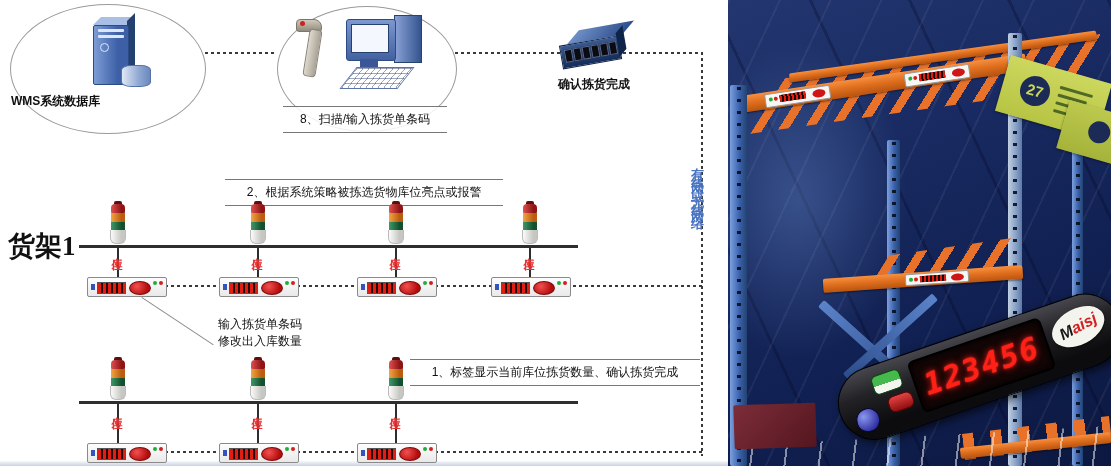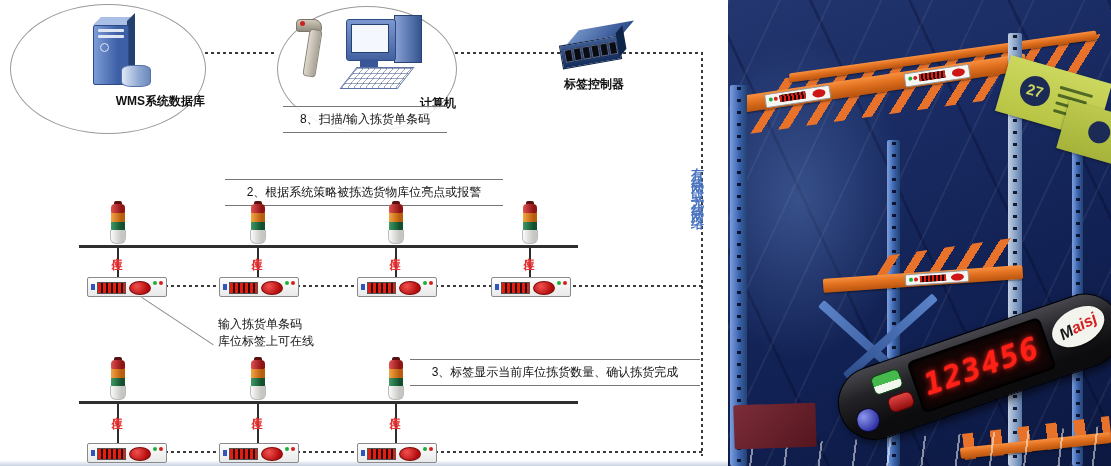--- a/index.html
+++ b/index.html
@@ -2,21 +2,21 @@
 <html><head>
 <meta charset="utf-8">
 <style>
   html,body{margin:0;padding:0;background:#fff;}
   #stage{position:relative;width:1111px;height:466px;overflow:hidden;
          font-family:"Liberation Sans","DejaVu Sans",sans-serif;background:#fff;}
   .abs{position:absolute;}
 
   
   .ellipse{border:1.5px solid #9a9a9a;border-radius:50%;}
-  .node-label{position:absolute;left:0;right:0;text-align:right;font-size:12px;font-weight:bold;color:#111;}
+  .node-label{position:absolute;left:0;right:0;text-align:left;font-size:12px;font-weight:bold;color:#111;}
   .caption{border-top:1px solid #777;border-bottom:1px solid #777;padding:4px 2px;
            font-size:12px;color:#111;text-align:center;background:rgba(255,255,255,.85);}
   .hdash{height:2px;background:repeating-linear-gradient(90deg,#3a3a3a 0 3px,transparent 3px 6px);}
   .vdash{width:2px;background:repeating-linear-gradient(180deg,#3a3a3a 0 3px,transparent 3px 6px);}
   .shelf-line{height:3px;background:#2e2e2e;}
   .shelf-label{font-size:27px;font-weight:bold;color:#111;font-family:"Liberation Serif","DejaVu Serif",serif;}
   .slot-label{color:#e63232;font-size:11px;font-weight:bold;writing-mode:vertical-rl;text-orientation:upright;
               line-height:12px;letter-spacing:1px;}
   .connector{width:2px;background:#2e2e2e;}
   .net-label{color:#4a74c0;font-size:13px;font-weight:bold;writing-mode:vertical-rl;text-orientation:upright;
@@ -138,42 +138,42 @@
       <div class="abs scan-body" style="left:12px;top:12px;width:11px;height:46px;transform:rotate(9deg);"></div>
     </div>
     <div class="abs" style="left:58px;top:6px;width:110px;height:78px;">
       <div class="abs" style="left:58px;top:2px;width:26px;height:46px;background:linear-gradient(90deg,#8aa2d6,#34548f);border:1px solid #27436f;"></div>
       <div class="abs monitor" style="left:10px;top:6px;width:48px;height:40px;">
           <div class="scr"></div>
         </div>
       <div class="abs" style="left:24px;top:46px;width:18px;height:8px;background:#3a5696;"></div>
       <div class="abs kbd" style="left:12px;top:54px;width:56px;height:20px;"></div>
     </div>
-    <div class="node-label" style="top:88px;">计算机</div>
   </div>
   <div class="abs caption" style="left:283px;top:106px;width:160px;">8、扫描/输入拣货单条码</div>
 
   <div class="abs" style="left:558px;top:24px;width:70px;height:50px;transform:rotate(-10deg);z-index:2;">
     <div class="abs ctrl-top" style="left:10px;top:4px;width:56px;height:12px;"></div>
     <div class="abs ctrl-front" style="left:2px;top:16px;width:58px;height:22px;">
       <div class="port" style="left:3px;"></div>
         <div class="port" style="left:12px;"></div>
         <div class="port" style="left:21px;"></div>
       <div class="port" style="left:30px;"></div>
         <div class="port" style="left:39px;"></div>
         <div class="port" style="left:48px;"></div>
     </div>
     <div class="abs" style="left:60px;top:10px;width:8px;height:24px;background:#0e2448;transform:skewY(-40deg);"></div>
   </div>
-  <div class="abs" style="left:552px;top:76px;width:84px;text-align:center;font-size:12px;font-weight:bold;color:#111;">标签控制器</div>
+  <div class="abs" style="left:552px;top:76px;width:84px;text-align:center;font-size:12px;font-weight:bold;color:#111;">确认拣货完成</div>
 
   <div class="abs net-label" style="left:690px;top:158px;height:160px;">有线网或无线网络</div>
 
-  <div class="abs caption" style="left:225px;top:179px;width:274px;">2、根据系统策略被拣选货物库位亮点或报警</div>
-
+  <div class="abs caption" style="left:225px;top:179px;width:274px;font-family:Liberation Mono, monospace;">2、根据系统策略被拣选货物库位亮点或报警</div>
+
+  <div class="abs shelf-label" style="left:8px;top:228px;">货架1</div>
   <div class="abs shelf-line" style="left:79px;top:245px;width:499px;"></div>
 
   <div class="abs tower" style="left:110px;top:201px;">
       <div class="nub"></div>
       <div class="cap"></div>
       <div class="seg-o"></div>
       <div class="seg-g"></div>
       <div class="seg-w"></div>
     </div>
   <div class="abs tower" style="left:250px;top:201px;">
@@ -234,24 +234,24 @@
       <div class="chip"></div>
       <div class="screen"></div>
       <div class="oval"></div>
       <div class="dg"></div>
       <div class="dr"></div>
     </div>
 
   <div class="abs" style="left:142px;top:297px;width:86px;height:1px;background:#8a8a8a;transform:rotate(33.5deg);transform-origin:0 0;"></div>
   <div class="abs note-text" style="left:218px;top:316px;">
     <div>输入拣货单条码</div>
-    <div>库位标签上可在线</div>
-  </div>
-
-  <div class="abs caption" style="left:410px;top:359px;width:286px;">3、标签显示当前库位拣货数量、确认拣货完成</div>
+    <div>修改出入库数量</div>
+  </div>
+
+  <div class="abs caption" style="left:410px;top:359px;width:286px;">1、标签显示当前库位拣货数量、确认拣货完成</div>
 
   <div class="abs shelf-line" style="left:79px;top:401px;width:499px;"></div>
 
   <div class="abs tower" style="left:110px;top:357px;">
       <div class="nub"></div>
       <div class="cap"></div>
       <div class="seg-o"></div>
       <div class="seg-g"></div>
       <div class="seg-w"></div>
     </div>

